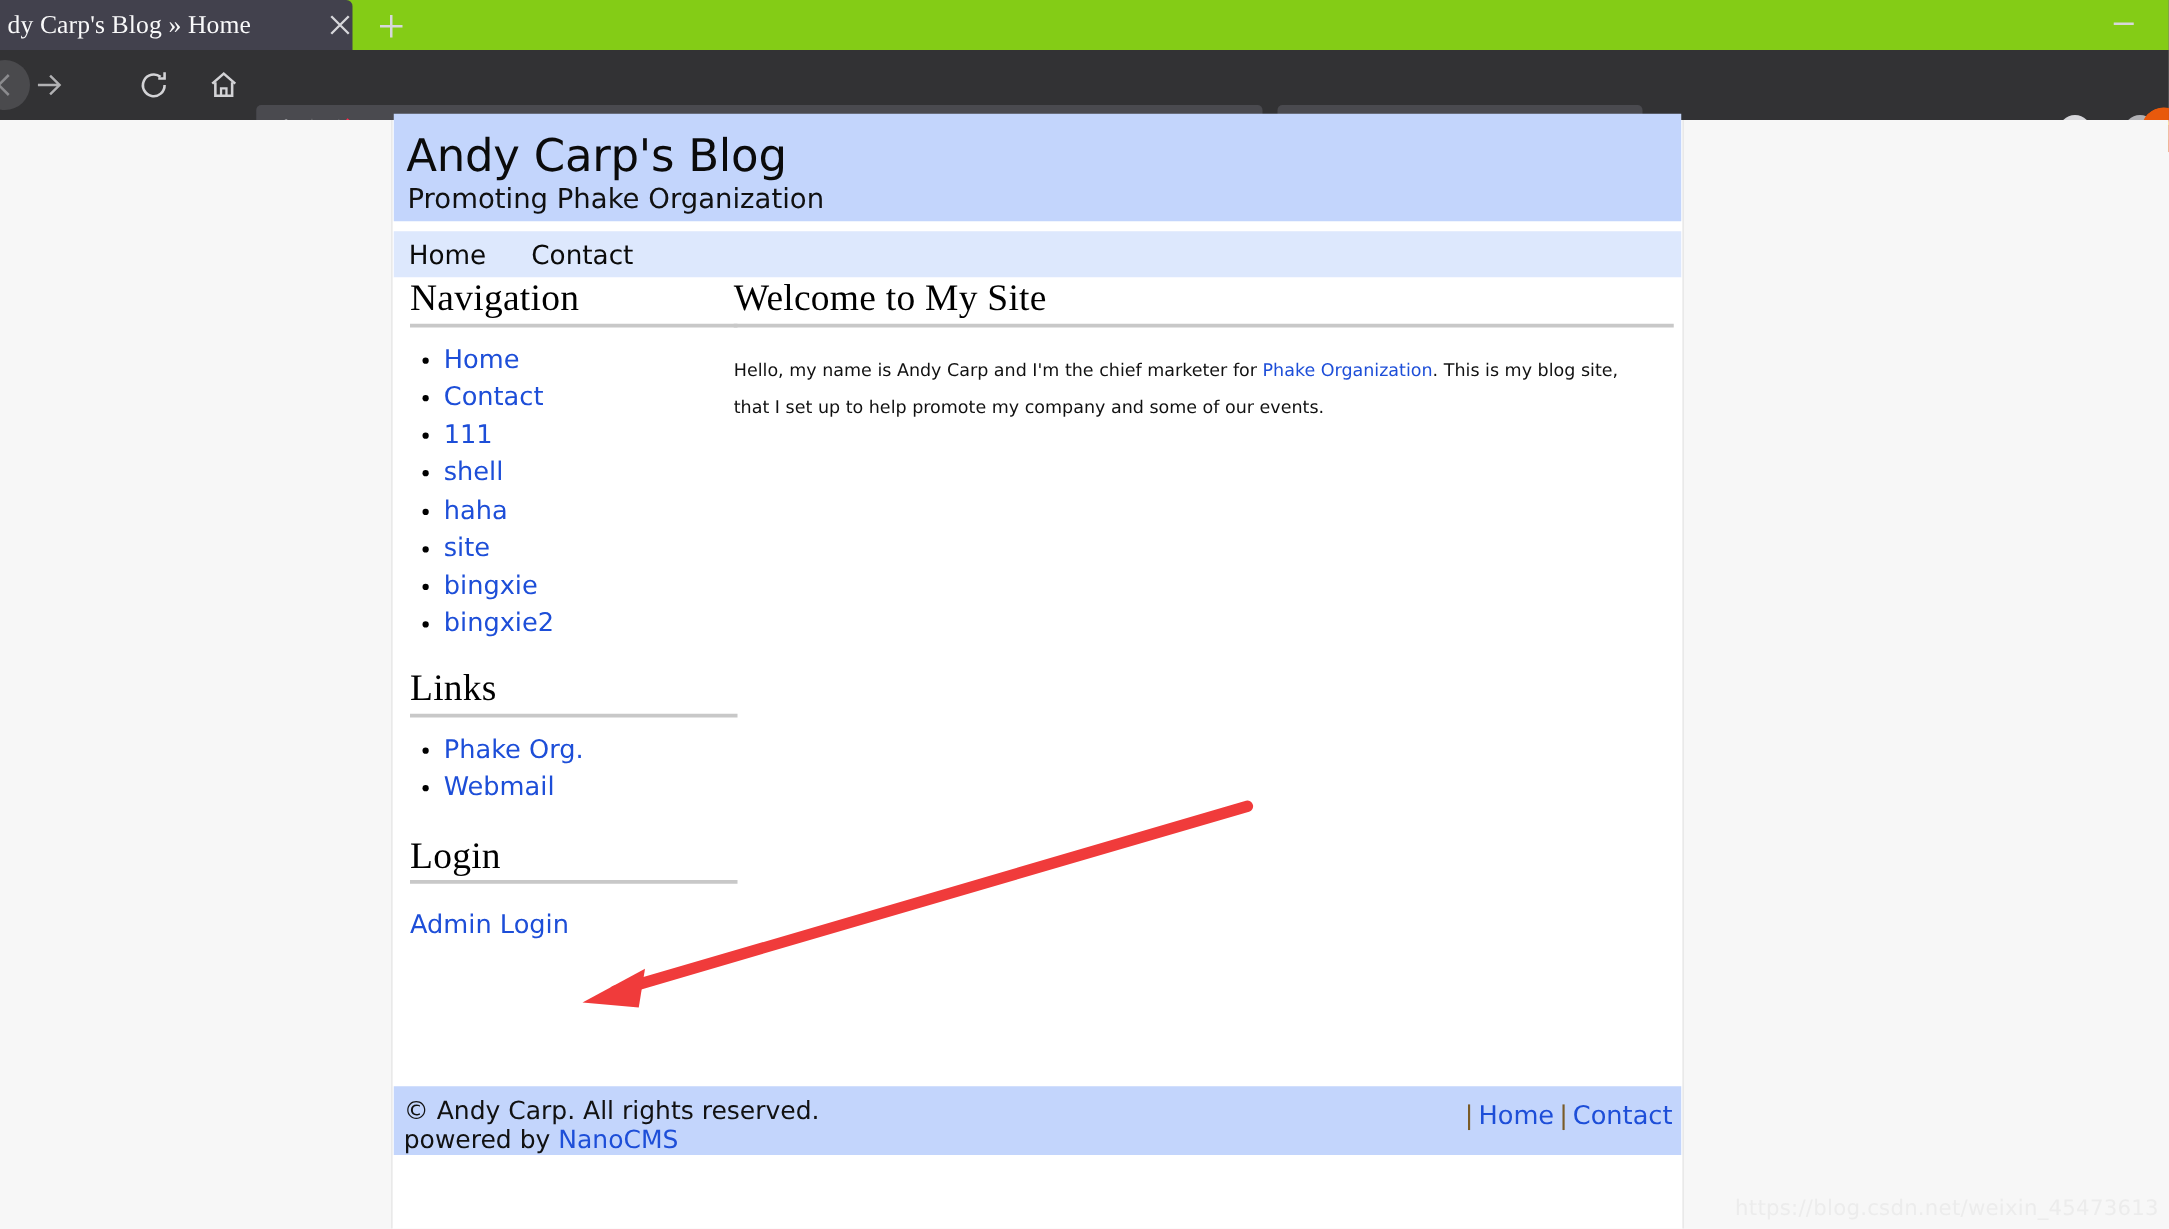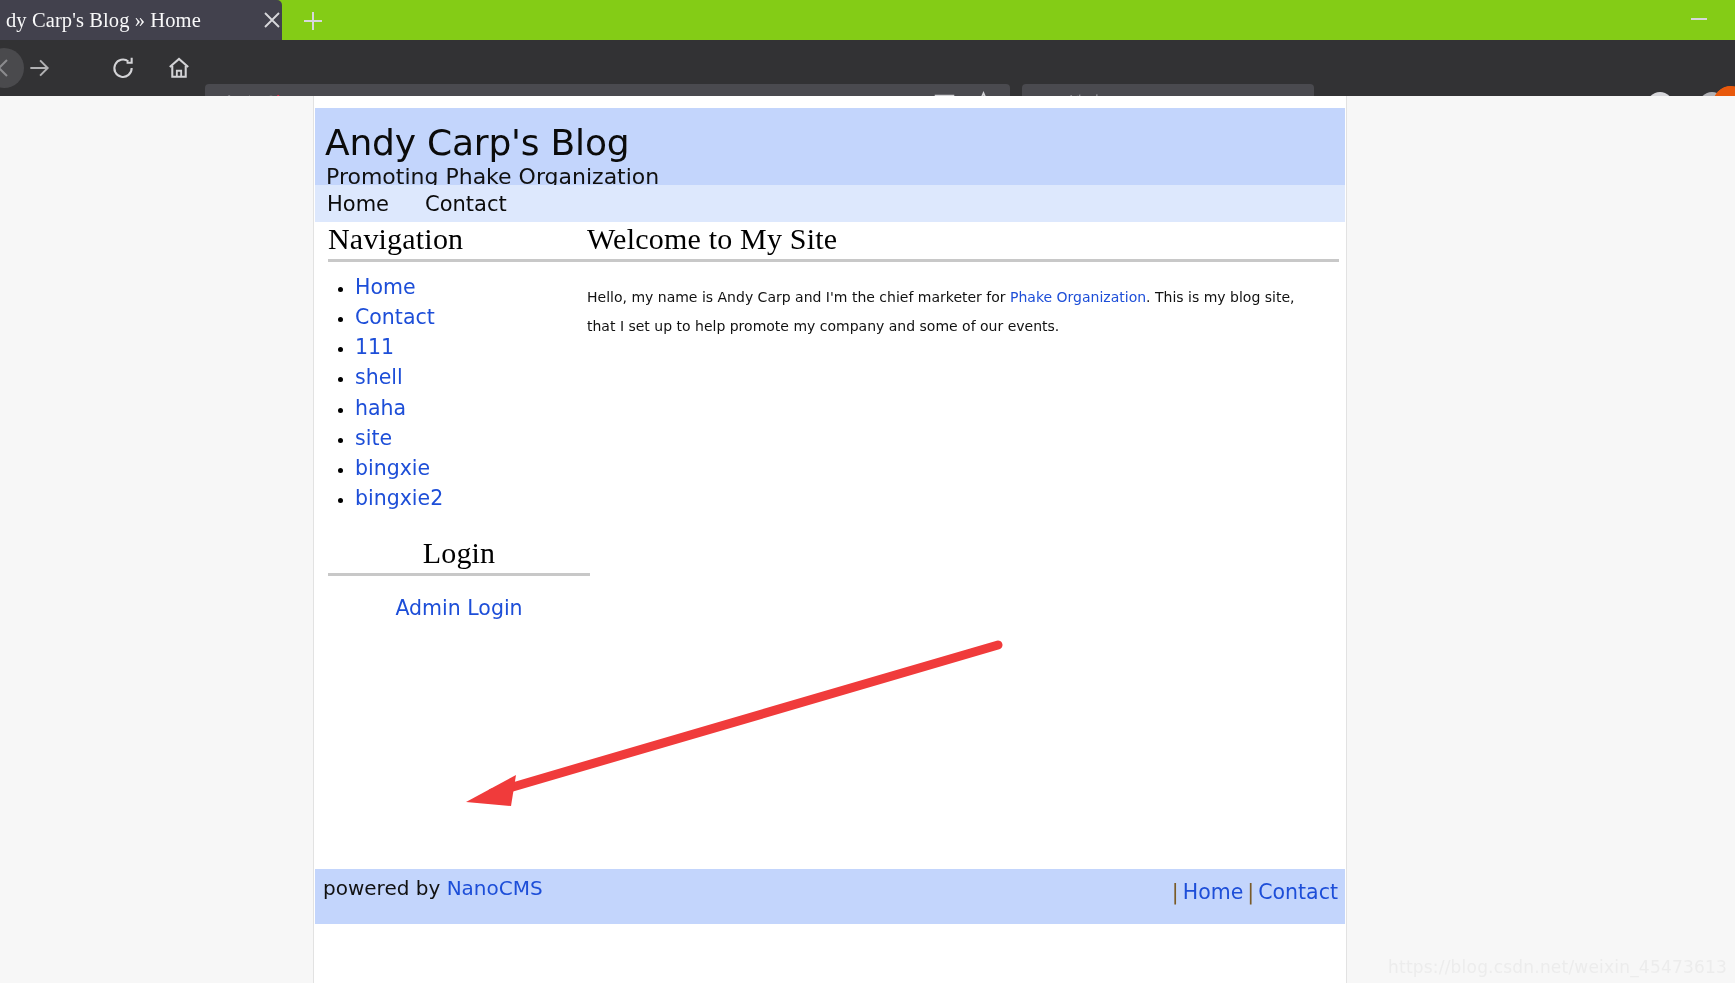--- a/index.html
+++ b/index.html
@@ -181,21 +181,21 @@
     left: 313px; top: 0;
     width: 1032px;
     height: 887px;
     background: #ffffff;
     border-left: 1px solid #e2e2e2;
     border-right: 1px solid #e2e2e2;
   }
 
   .site-header {
     position: absolute;
-    left: 315px; top: 108px;
+    left: 315px; top: 91px;
     width: 1030px;
     height: 86px;
     background: #c3d5fc;
   }
   .site-title {
     position: absolute;
     left: 10px; top: 14px;
     font-size: 36px;
     color: #0b0b0b;
     font-family: "DejaVu Sans", sans-serif;
@@ -254,21 +254,21 @@
     line-height: 1.16;
     letter-spacing: .2px;
   }
   .rule {
     height: 3px;
     background: #c8c8c8;
     margin-top: 2px;
   }
   .navhead { padding-top: 0; }
   .linkhead { padding-top: 20px; }
-  .loginhead { padding-top: 22px; text-align: center; }
+  .loginhead { padding-top: 22px; }
 
   ul.links {
     margin: 11px 0 0 0;
     padding-left: 27px;
     list-style: disc;
   }
   ul.links li {
     margin: 0;
     padding: 0;
     line-height: 29.2px;
@@ -499,37 +499,46 @@
         <li><a href="#">Contact</a></li>
         <li><a href="#">111</a></li>
         <li><a href="#">shell</a></li>
         <li><a href="#">haha</a></li>
         <li><a href="#">site</a></li>
         <li><a href="#">bingxie</a></li>
         <li><a href="#">bingxie2</a></li>
       </ul>
     </div>
 
+    <div class="linkhead">
+      <h2 class="sec">Links</h2>
+      <div class="rule"></div>
+      <ul class="links">
+        <li><a href="#">Phake Org.</a></li>
+        <li><a href="#">Webmail</a></li>
+      </ul>
+    </div>
 
     <div class="loginhead">
       <h2 class="sec">Login</h2>
       <div class="rule"></div>
       <a class="admin-login" href="#">Admin Login</a>
     </div>
   </div>
 
   <div class="mainarea">
     <h2 class="sec">Welcome to My Site</h2>
     <div class="rule"></div>
     <p class="main-body"><span>Hello, my name is Andy Carp and I'm the chief marketer for </span><a href="#">Phake Organization</a><span>. This is my blog site, that I set up to help promote my company and some of our events.</span></p>
   </div>
 </div>
 
 <div class="site-footer">
   <div class="footer-left">
+    <div>© Andy Carp. All rights reserved.</div>
     <div><span>powered by </span><a href="#">NanoCMS</a></div>
   </div>
   <div class="footer-right">
     <span class="sep">|</span><a href="#">Home</a><span class="sep">|</span><a href="#">Contact</a>
   </div>
 </div>
 
 <svg class="annotation-arrow" viewBox="0 0 1735 983">
   <line x1="998" y1="645" x2="492" y2="793" stroke="#f03b3b" stroke-width="9" stroke-linecap="round"></line>
   <polygon points="466,802 516,775 511,806" fill="#f03b3b"></polygon>

